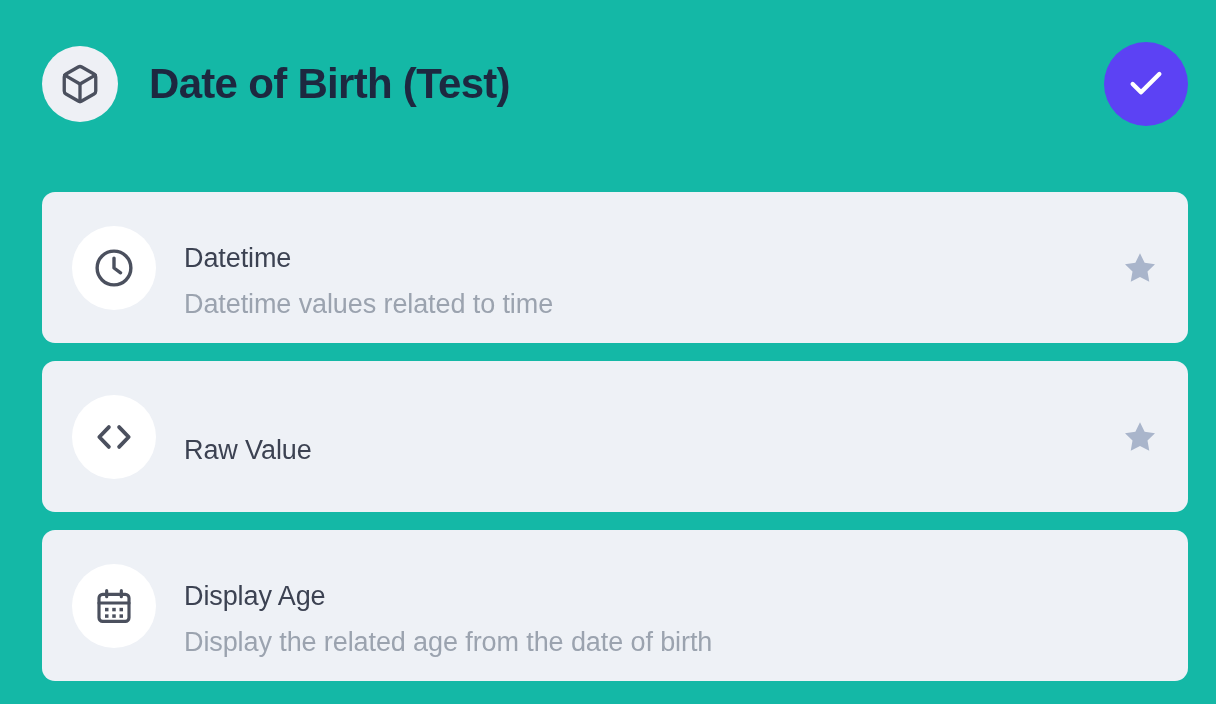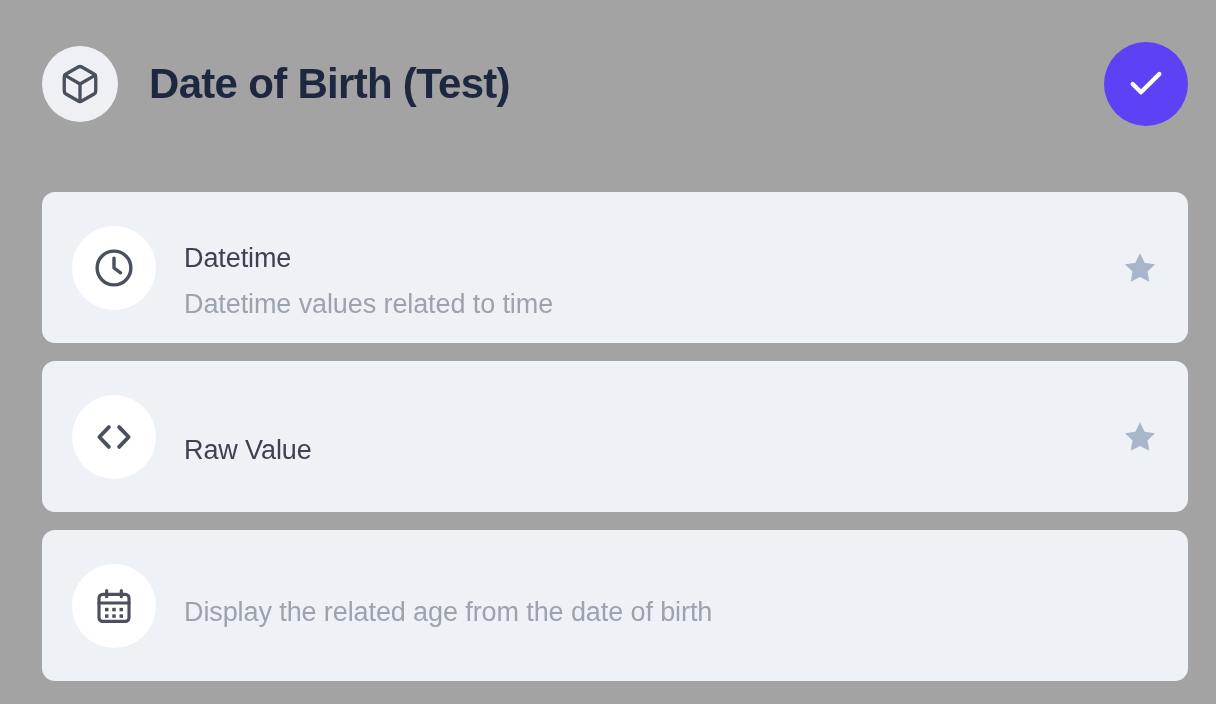--- a/index.html
+++ b/index.html
@@ -9,21 +9,21 @@
     height: 704px;
     background: #ffffff;
     font-family: "Liberation Sans", sans-serif;
     -webkit-font-smoothing: antialiased;
   }
 
   .page {
     position: relative;
     width: 1216px;
     height: 704px;
-    background: #a3a3a3;
+    background: #14b8a6;
     overflow: hidden;
   }
 
   
   .header {
     position: absolute;
     left: 42px;
     top: 38px;
     width: 1146px;
     height: 92px;
@@ -216,20 +216,21 @@
           <line x1="16.4" y1="2.8" x2="16.4" y2="6.4"></line>
           <rect x="6.6" y="13.1" width="2.1" height="2.1" fill="#4b505e" stroke="none"></rect>
           <rect x="10.95" y="13.1" width="2.1" height="2.1" fill="#4b505e" stroke="none"></rect>
           <rect x="15.3" y="13.1" width="2.1" height="2.1" fill="#4b505e" stroke="none"></rect>
           <rect x="6.6" y="17" width="2.1" height="2.1" fill="#4b505e" stroke="none"></rect>
           <rect x="10.95" y="17" width="2.1" height="2.1" fill="#4b505e" stroke="none"></rect>
           <rect x="15.3" y="17" width="2.1" height="2.1" fill="#4b505e" stroke="none"></rect>
         </svg>
       </div>
       <div class="option-text">
+        <div class="option-title">Display Age</div>
         <div class="option-subtitle">Display the related age from the date of birth</div>
       </div>
       <div class="option-star hidden">
         <svg width="36" height="36" viewBox="0 0 24 24" fill="#a9b5cb" stroke="none">
           <polygon points="12 2.2 15.09 8.46 22 9.47 17 14.34 18.18 21.22 12 17.97 5.82 21.22 7 14.34 2 9.47 8.91 8.46 12 2.2"></polygon>
         </svg>
       </div>
     </div>
 
   </div>

